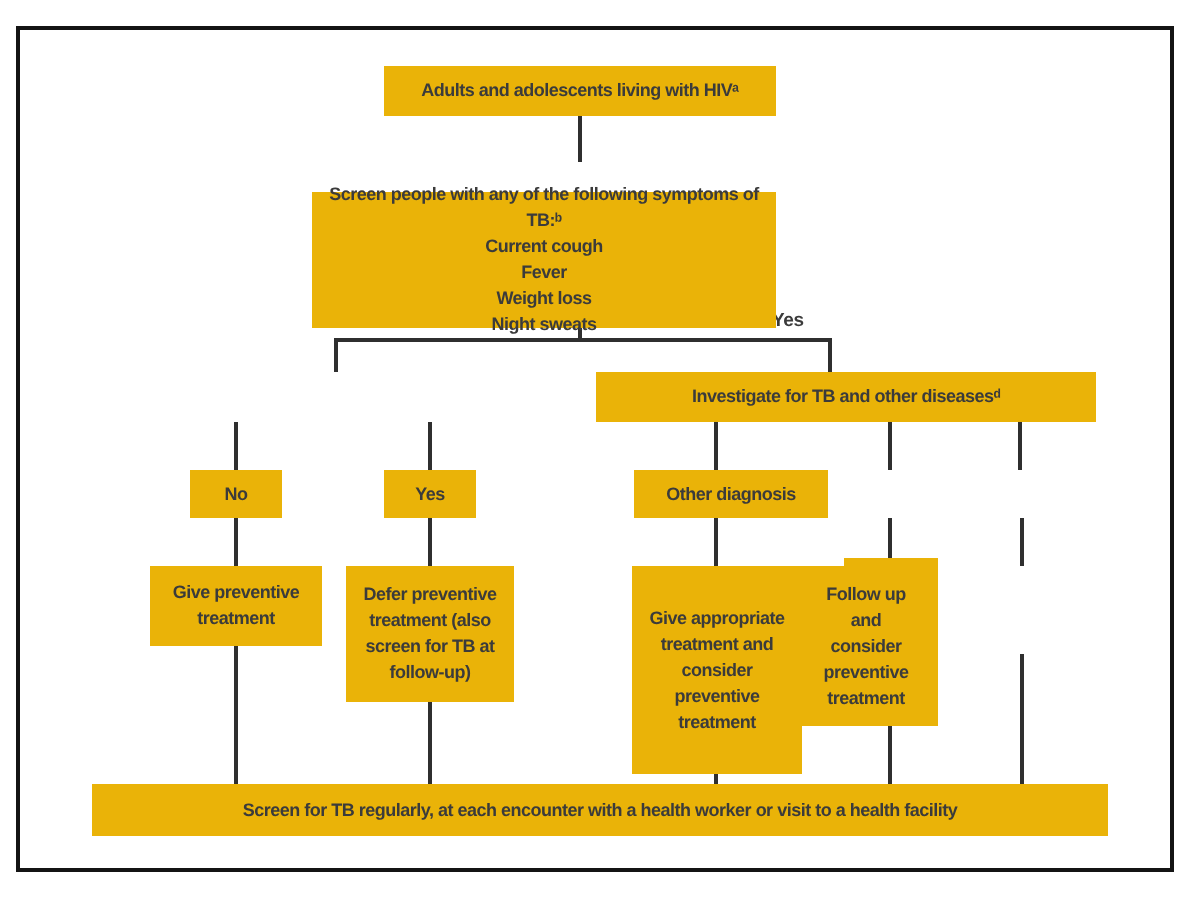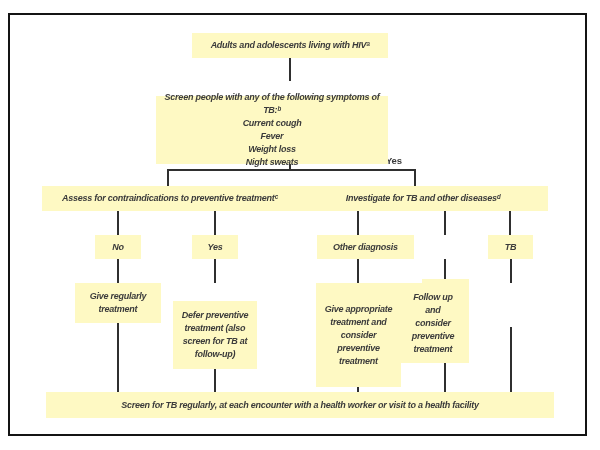--- a/index.html
+++ b/index.html
@@ -20,34 +20,33 @@
     left: 8px;
     top: 13px;
     width: 579px;
     height: 423px;
     border: 2px solid #141414;
     box-sizing: border-box;
     background: #ffffff;
   }
   .node {
     position: absolute;
-    background: #fef9c3;
+    background: #eab308;
     color: #3b3b3b;
     font-size: 9px;
     font-weight: 700;
     letter-spacing: -0.25px;
     line-height: 13px;
     text-align: center;
     display: flex;
     align-items: center;
     justify-content: center;
     white-space: pre-line;
     box-sizing: border-box;
     padding: 1px 2px;
-    font-style: italic;
   }
   .branch-label {
     position: absolute;
     color: #3b3b3b;
     font-size: 9.5px;
     font-weight: 700;
     letter-spacing: -0.2px;
     line-height: 13px;
   }
   .vline {
@@ -65,21 +64,21 @@
   #n-hiv        { left:192px; top:33px;  width:196px; height:25px; }
   #n-screen     { left:156px; top:96px;  width:232px; height:68px; }
   #n-assess     { left:42px;  top:186px; width:256px; height:25px; }
   #n-invest     { left:298px; top:186px; width:250px; height:25px; }
   #n-no         { left:95px;  top:235px; width:46px;  height:24px; }
   #n-yes        { left:192px; top:235px; width:46px;  height:24px; }
   #n-other      { left:317px; top:235px; width:97px;  height:24px; }
   #n-nottb      { left:422px; top:235px; width:47px;  height:24px;margin-top:44px; }
   #n-tb         { left:488px; top:235px; width:45px;  height:24px; }
   #n-giveprev   { left:75px;  top:283px; width:86px;  height:40px; }
-  #n-defer      { left:173px; top:301px; width:84px;  height:68px; }
+  #n-defer      { left:173px; top:283px; width:84px;  height:68px; }
   #n-giveapprop { left:316px; top:283px; width:85px;  height:104px; }
   #n-followup   { left:397px; top:283px; width:72px;  height:80px; }
   #n-treat      { left:487px; top:283px; width:48px;  height:44px; }
   #n-bottom     { left:46px;  top:392px; width:508px; height:26px; }
 
   #lbl-no  { left:176px; top:154px; }
   #lbl-yes { left:386px; top:154px; }
 
   
   #c-hiv-screen      { left:289px; top:58px;  height:23px; }
@@ -132,28 +131,26 @@
 
   <div class="branch-label" id="lbl-no">No</div>
   <div class="branch-label" id="lbl-yes">Yes</div>
 
   <div class="node" id="n-hiv">Adults and adolescents living with HIVᵃ</div>
   <div class="node" id="n-screen">Screen people with any of the following symptoms of TB:ᵇ
 Current cough
 Fever
 Weight loss
 Night sweats</div>
-  <div class="node" id="n-assess">Assess for contraindications to preventive treatmentᶜ</div>
   <div class="node" id="n-invest">Investigate for TB and other diseasesᵈ</div>
   <div class="node" id="n-no">No</div>
   <div class="node" id="n-yes">Yes</div>
   <div class="node" id="n-other">Other diagnosis</div>
   <div class="node" id="n-nottb">Not TB</div>
-  <div class="node" id="n-tb">TB</div>
-  <div class="node" id="n-giveprev">Give regularly
+  <div class="node" id="n-giveprev">Give preventive
 treatment</div>
   <div class="node" id="n-defer">Defer preventive
 treatment (also
 screen for TB at
 follow-up)</div>
   <div class="node" id="n-giveapprop">Give appropriate
 treatment and
 consider
 preventive
 treatment</div>

